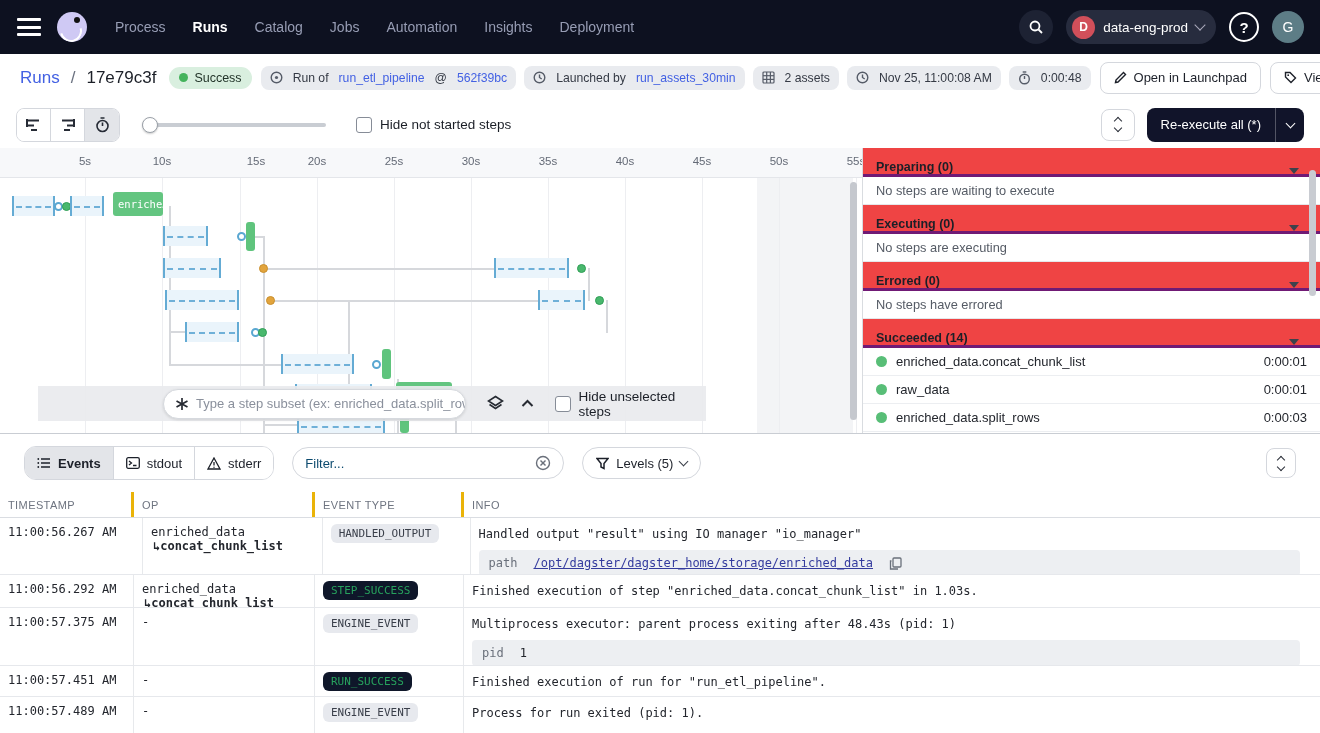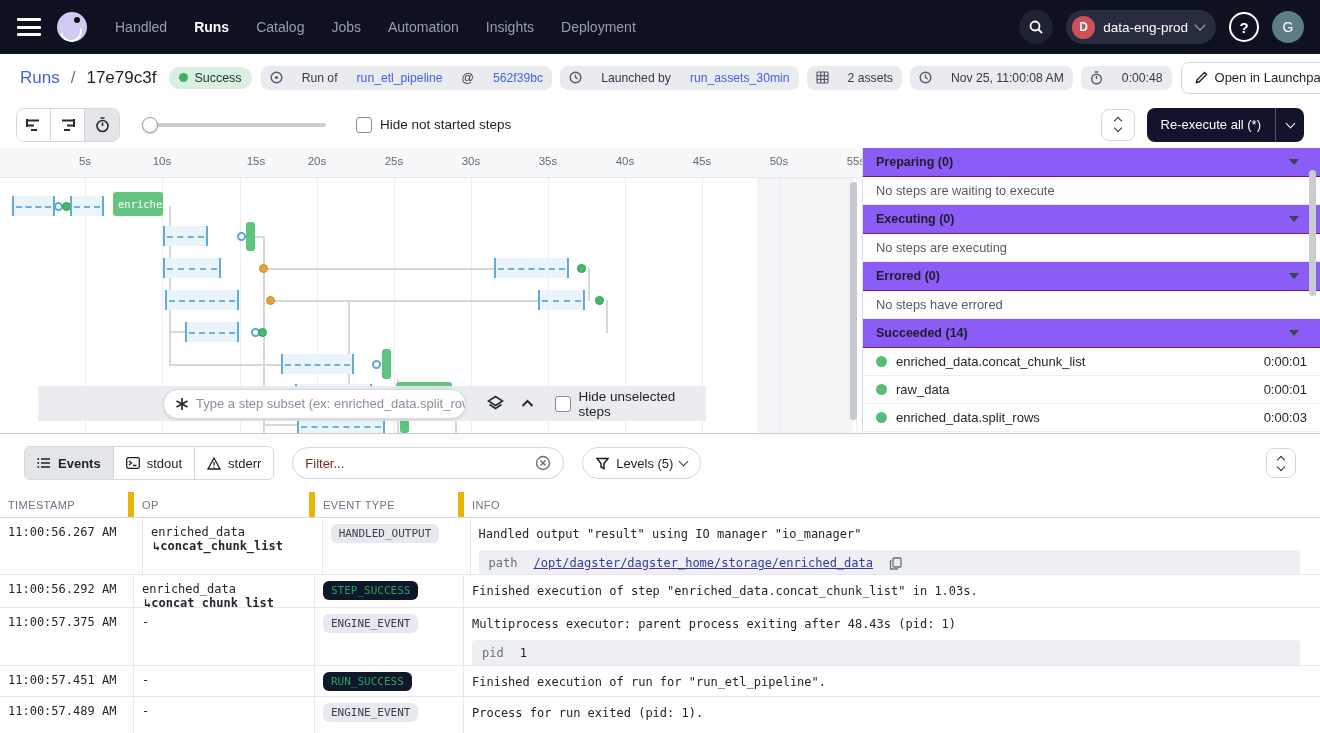--- a/index.html
+++ b/index.html
@@ -26,21 +26,21 @@
   .avatar { width:32px; height:32px; border-radius:50%; background:#5d7d86; color:#fff; font-size:14px; display:flex; align-items:center; justify-content:center; cursor:pointer; }
 
   
   .runheader { position:absolute; top:54px; left:0; width:1320px; height:47px; background:#fff; display:flex; align-items:center; padding:0 20px; gap:9px; }
   .bc-root { color:#4361e3; font-size:17px; cursor:pointer; }
   .bc-sep { color:#6b7280; font-size:17px; margin:0 2px; }
   .bc-id { color:#1b1f27; font-size:17px; }
   .statusbadge { height:22px; border-radius:11px; background:#d9efdf; display:flex; align-items:center; gap:6px; padding:0 10px; margin-left:4px; }
   .statusbadge .dot { width:9px; height:9px; border-radius:50%; background:#44b35c; }
   .statusbadge .txt { font-size:12.5px; color:#23352a; }
-  .tag { height:24px; border-radius:8px; background:#e9ebef; display:flex; align-items:center; gap:19px; padding:0 9px; font-size:12.2px; color:#353a45; white-space:nowrap; }
+  .tag { height:24px; border-radius:8px; background:#e9ebef; display:flex; align-items:center; gap:10px; padding:0 9px; font-size:12.2px; color:#353a45; white-space:nowrap; }
   .tag .ticon { color:#565c68; display:flex; }
   .tag .lnk { color:#4361e3; cursor:pointer; }
   .hdr-actions { margin-left:auto; display:flex; gap:9px; }
   .wbtn { height:32px; border:1px solid #d4d7dd; border-radius:8px; background:#fff; display:flex; align-items:center; gap:7px; padding:0 13px; font-size:13px; color:#1d212a; cursor:pointer; white-space:nowrap; }
   .caret-dn { width:7px; height:7px; border-right:1.5px solid #3a3f49; border-bottom:1.5px solid #3a3f49; transform:rotate(45deg); margin-top:-3px; }
 
   
   .gtoolbar { position:absolute; top:101px; left:0; width:1320px; height:47px; background:#fff; display:flex; align-items:center; padding:0 16px; }
   .segctl { display:flex; border:1px solid #d4d7dd; border-radius:8px; overflow:hidden; }
   .segcell { width:34px; height:32px; display:flex; align-items:center; justify-content:center; border-right:1px solid #d4d7dd; cursor:pointer; background:#fff; color:#262b35; }
@@ -84,46 +84,46 @@
 
   .goverlay { position:absolute; left:38px; top:238px; width:668px; height:35px; background:rgba(233,235,238,.93); display:flex; align-items:center; }
   .stepinput { margin-left:125px; width:314px; height:30px; background:#fff; border:1px solid #d6d9de; border-radius:16px; box-shadow:0 1px 3px rgba(0,0,0,.12); display:flex; align-items:center; gap:7px; padding:0 11px; overflow:hidden; }
   .stepinput .ph { font-size:13px; color:#8a909c; white-space:nowrap; }
   .ovl-ic { margin-left:21px; color:#272b33; cursor:pointer; display:flex; }
   .ovl-ic2 { margin-left:17px; color:#272b33; cursor:pointer; display:flex; }
   .goverlay .cbrow { margin-left:21px; }
 
   
   .steppanel { position:absolute; left:862px; top:0; width:458px; height:285px; border-left:1px solid #d9dce0; background:#fff; overflow:hidden; }
-  .sect-hdr { height:29px; background:#8b5cf6; border-bottom:1px solid #701a75; display:flex; align-items:center; padding:0 13px; cursor:pointer; }
+  .sect-hdr { height:29px; background:#ef4444; border-bottom:3px solid #701a75; display:flex; align-items:flex-end; padding:0 13px; cursor:pointer; }
   .sect-hdr .t { font-size:12.5px; font-weight:bold; color:#1b1f27; }
   .sect-hdr .c { margin-left:auto; margin-right:8px; width:0; height:0; border-left:5px solid transparent; border-right:5px solid transparent; border-top:6px solid #3d424c; }
   .sect-empty { height:28px; border-bottom:1px solid #e5e7ea; display:flex; align-items:center; padding:0 13px; font-size:12.8px; color:#555b65; }
   .sect-item { height:28px; border-bottom:1px solid #eceef1; display:flex; align-items:center; padding:0 13px; gap:9px; cursor:pointer; }
   .sect-item .sdot { width:11px; height:11px; border-radius:50%; background:#58be77; flex:none; }
   .sect-item .nm { font-size:13px; color:#23262d; }
   .sect-item .dur { margin-left:auto; font-size:13px; color:#23262d; }
   .pscroll { position:absolute; right:4px; top:22px; width:7px; height:126px; border-radius:4px; background:#c9ccd2; }
 
   
   .splitter { position:absolute; top:433px; left:0; width:1320px; height:1px; background:#c9cdd3; }
   .etoolbar { position:absolute; top:434px; left:0; width:1320px; height:58px; background:#fff; display:flex; align-items:center; padding:0 24px; }
-  .etabs { display:flex; border:1px solid #d4d7dd; border-radius:6px; overflow:hidden; }
+  .etabs { display:flex; border:1px solid #d4d7dd; border-radius:12px; overflow:hidden; }
   .etab { height:32px; display:flex; align-items:center; gap:7px; padding:0 12px; border-right:1px solid #d4d7dd; font-size:13px; color:#1d212a; cursor:pointer; background:#fff; }
   .etab:last-child { border-right:none; }
   .etab.active { background:#e3e5e9; font-weight:bold; }
   .filterpill { margin-left:18px; width:272px; height:32px; border:1px solid #d4d7dd; border-radius:16px; display:flex; align-items:center; padding:0 12px; }
-  .filterpill .ph { font-size:13px; color:#7f1d1d; }
+  .filterpill .ph { font-size:13px; color:#0c4a6e; }
   .filterpill .clr { margin-left:auto; color:#6a707b; display:flex; cursor:pointer; }
   .levelsbtn { margin-left:18px; height:32px; border:1px solid #d4d7dd; border-radius:16px; display:flex; align-items:center; gap:7px; padding:0 13px; font-size:13px; color:#1d212a; cursor:pointer; }
   .etoolbar .expbtn { margin-left:auto; width:30px; height:30px; }
 
   .etable { position:absolute; top:492px; left:0; width:1320px; height:241px; overflow:hidden; font-family:"DejaVu Sans Mono",monospace; }
   .ehdr { display:flex; height:26px; border-bottom:1px solid #dadde2; font-family:"Liberation Sans",sans-serif; }
-  .ehdr .hc { font-size:11px; color:#6e7480; letter-spacing:.4px; display:flex; align-items:center; padding-left:8px; border-right:6px solid #eab308; }
+  .ehdr .hc { font-size:11px; color:#6e7480; letter-spacing:.4px; display:flex; align-items:center; padding-left:8px; border-right:3px solid #eab308; }
   .ehdr .hc:last-child { border-right:none; }
   .erow { display:flex; border-bottom:1px solid #e6e8ec; }
   .ec { border-right:1px solid #e7e9ec; padding:7px 0 0 8px; font-size:12px; color:#23262d; overflow:hidden; }
   .ec:last-child { border-right:none; }
   .opline2 { font-weight:bold; padding-left:2px; }
   .ebadge { display:inline-block; font-size:11px; padding:3px 8px; border-radius:6px; margin-top:-1px; }
   .ebadge.grey { background:#e7e9ee; color:#3a3f4a; }
   .ebadge.green { background:#0f172a; color:#27a25d;text-align:right; }
   .info-line { padding-top:2px; }
   .metabox { margin-top:9px; margin-right:20px; height:26px; background:#edeff2; border-radius:4px; display:flex; align-items:center; gap:16px; padding:0 10px; }
@@ -139,21 +139,21 @@
   <div class="hamburger">
       <span></span>
       <span></span>
       <span></span>
     </div>
   <div class="logo">
       <div class="swirl"></div>
       <div class="eye"></div>
     </div>
   <div class="navitems" id="navitems">
-      <div class="navitem">Handled</div>
+      <div class="navitem">Process</div>
       <div class="navitem active">Runs</div>
       <div class="navitem">Catalog</div>
       <div class="navitem">Jobs</div>
       <div class="navitem">Automation</div>
       <div class="navitem">Insights</div>
       <div class="navitem">Deployment</div>
     </div>
   <div class="nav-right">
     <div class="searchbtn">
       <svg width="16" height="16" viewBox="0 0 16 16" fill="none" stroke="#fff" stroke-width="1.8">

